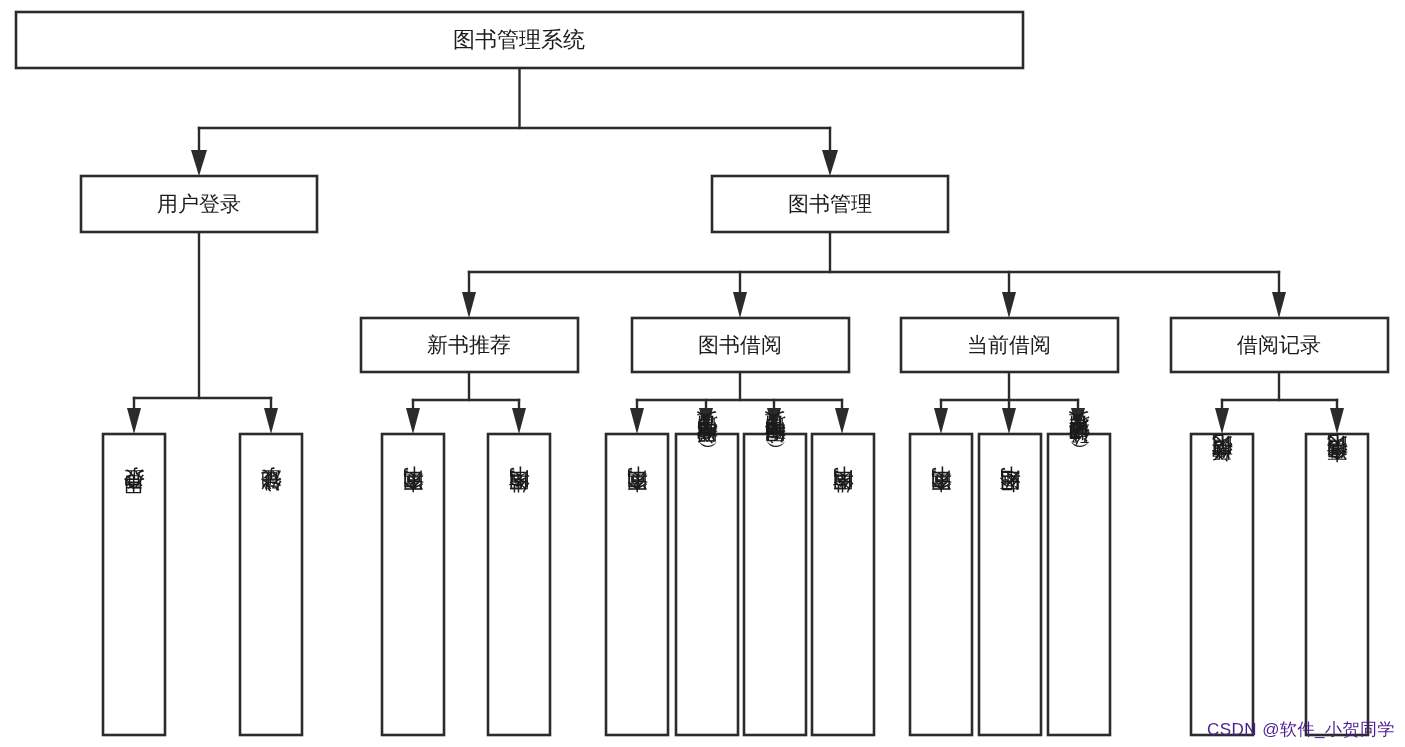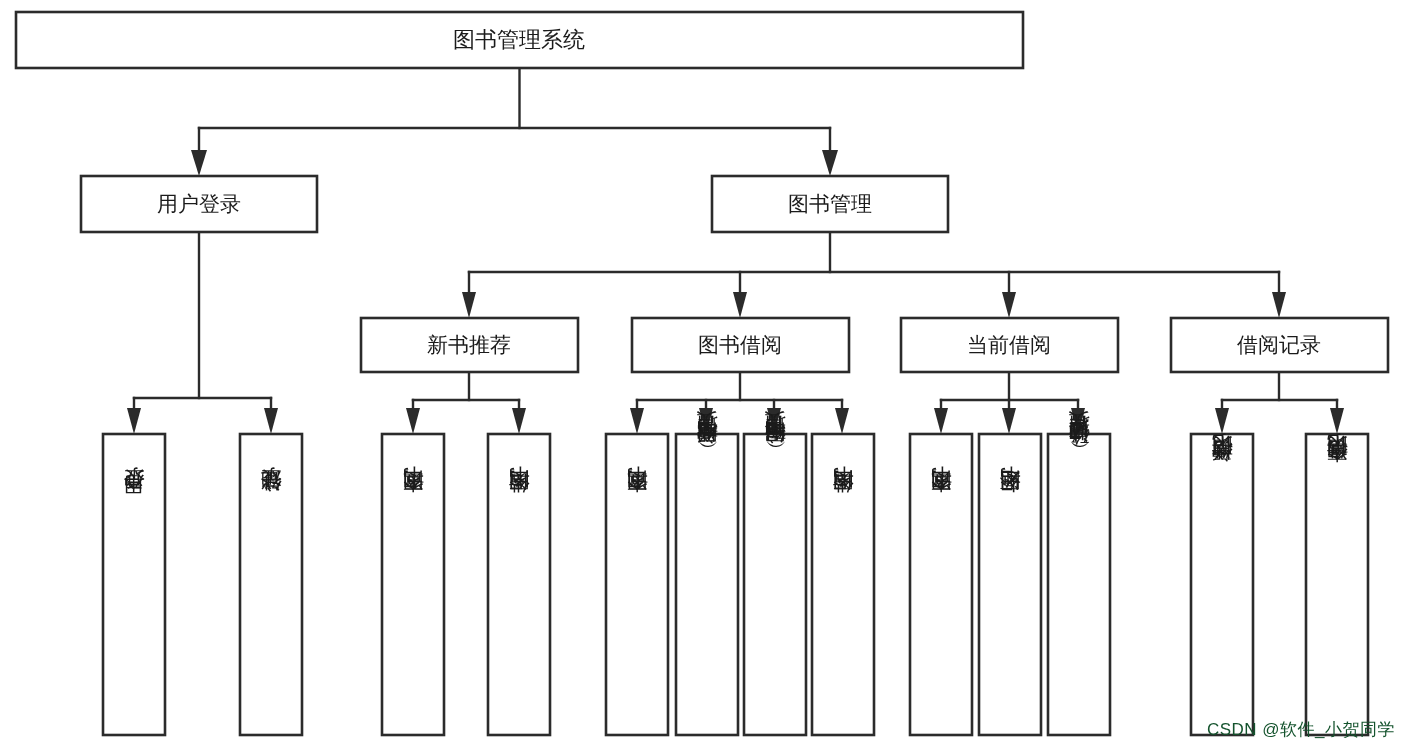--- a/index.html
+++ b/index.html
@@ -71,21 +71,21 @@
     color: #1b1b1b;
     white-space: nowrap;
     transform: rotate(180deg);
   }
   #watermark {
     position: absolute;
     right: 10px;
     bottom: 6px;
     font-family: "Liberation Sans", "DejaVu Sans", sans-serif;
     font-size: 17px;
-    color: #14532d;
+    color: #4c1d95;
     letter-spacing: 0.5px;
     user-select: none;
     white-space: nowrap;
   }
 </style>
 </head>
 <body>
 
 <div id="diagram-root">
 

